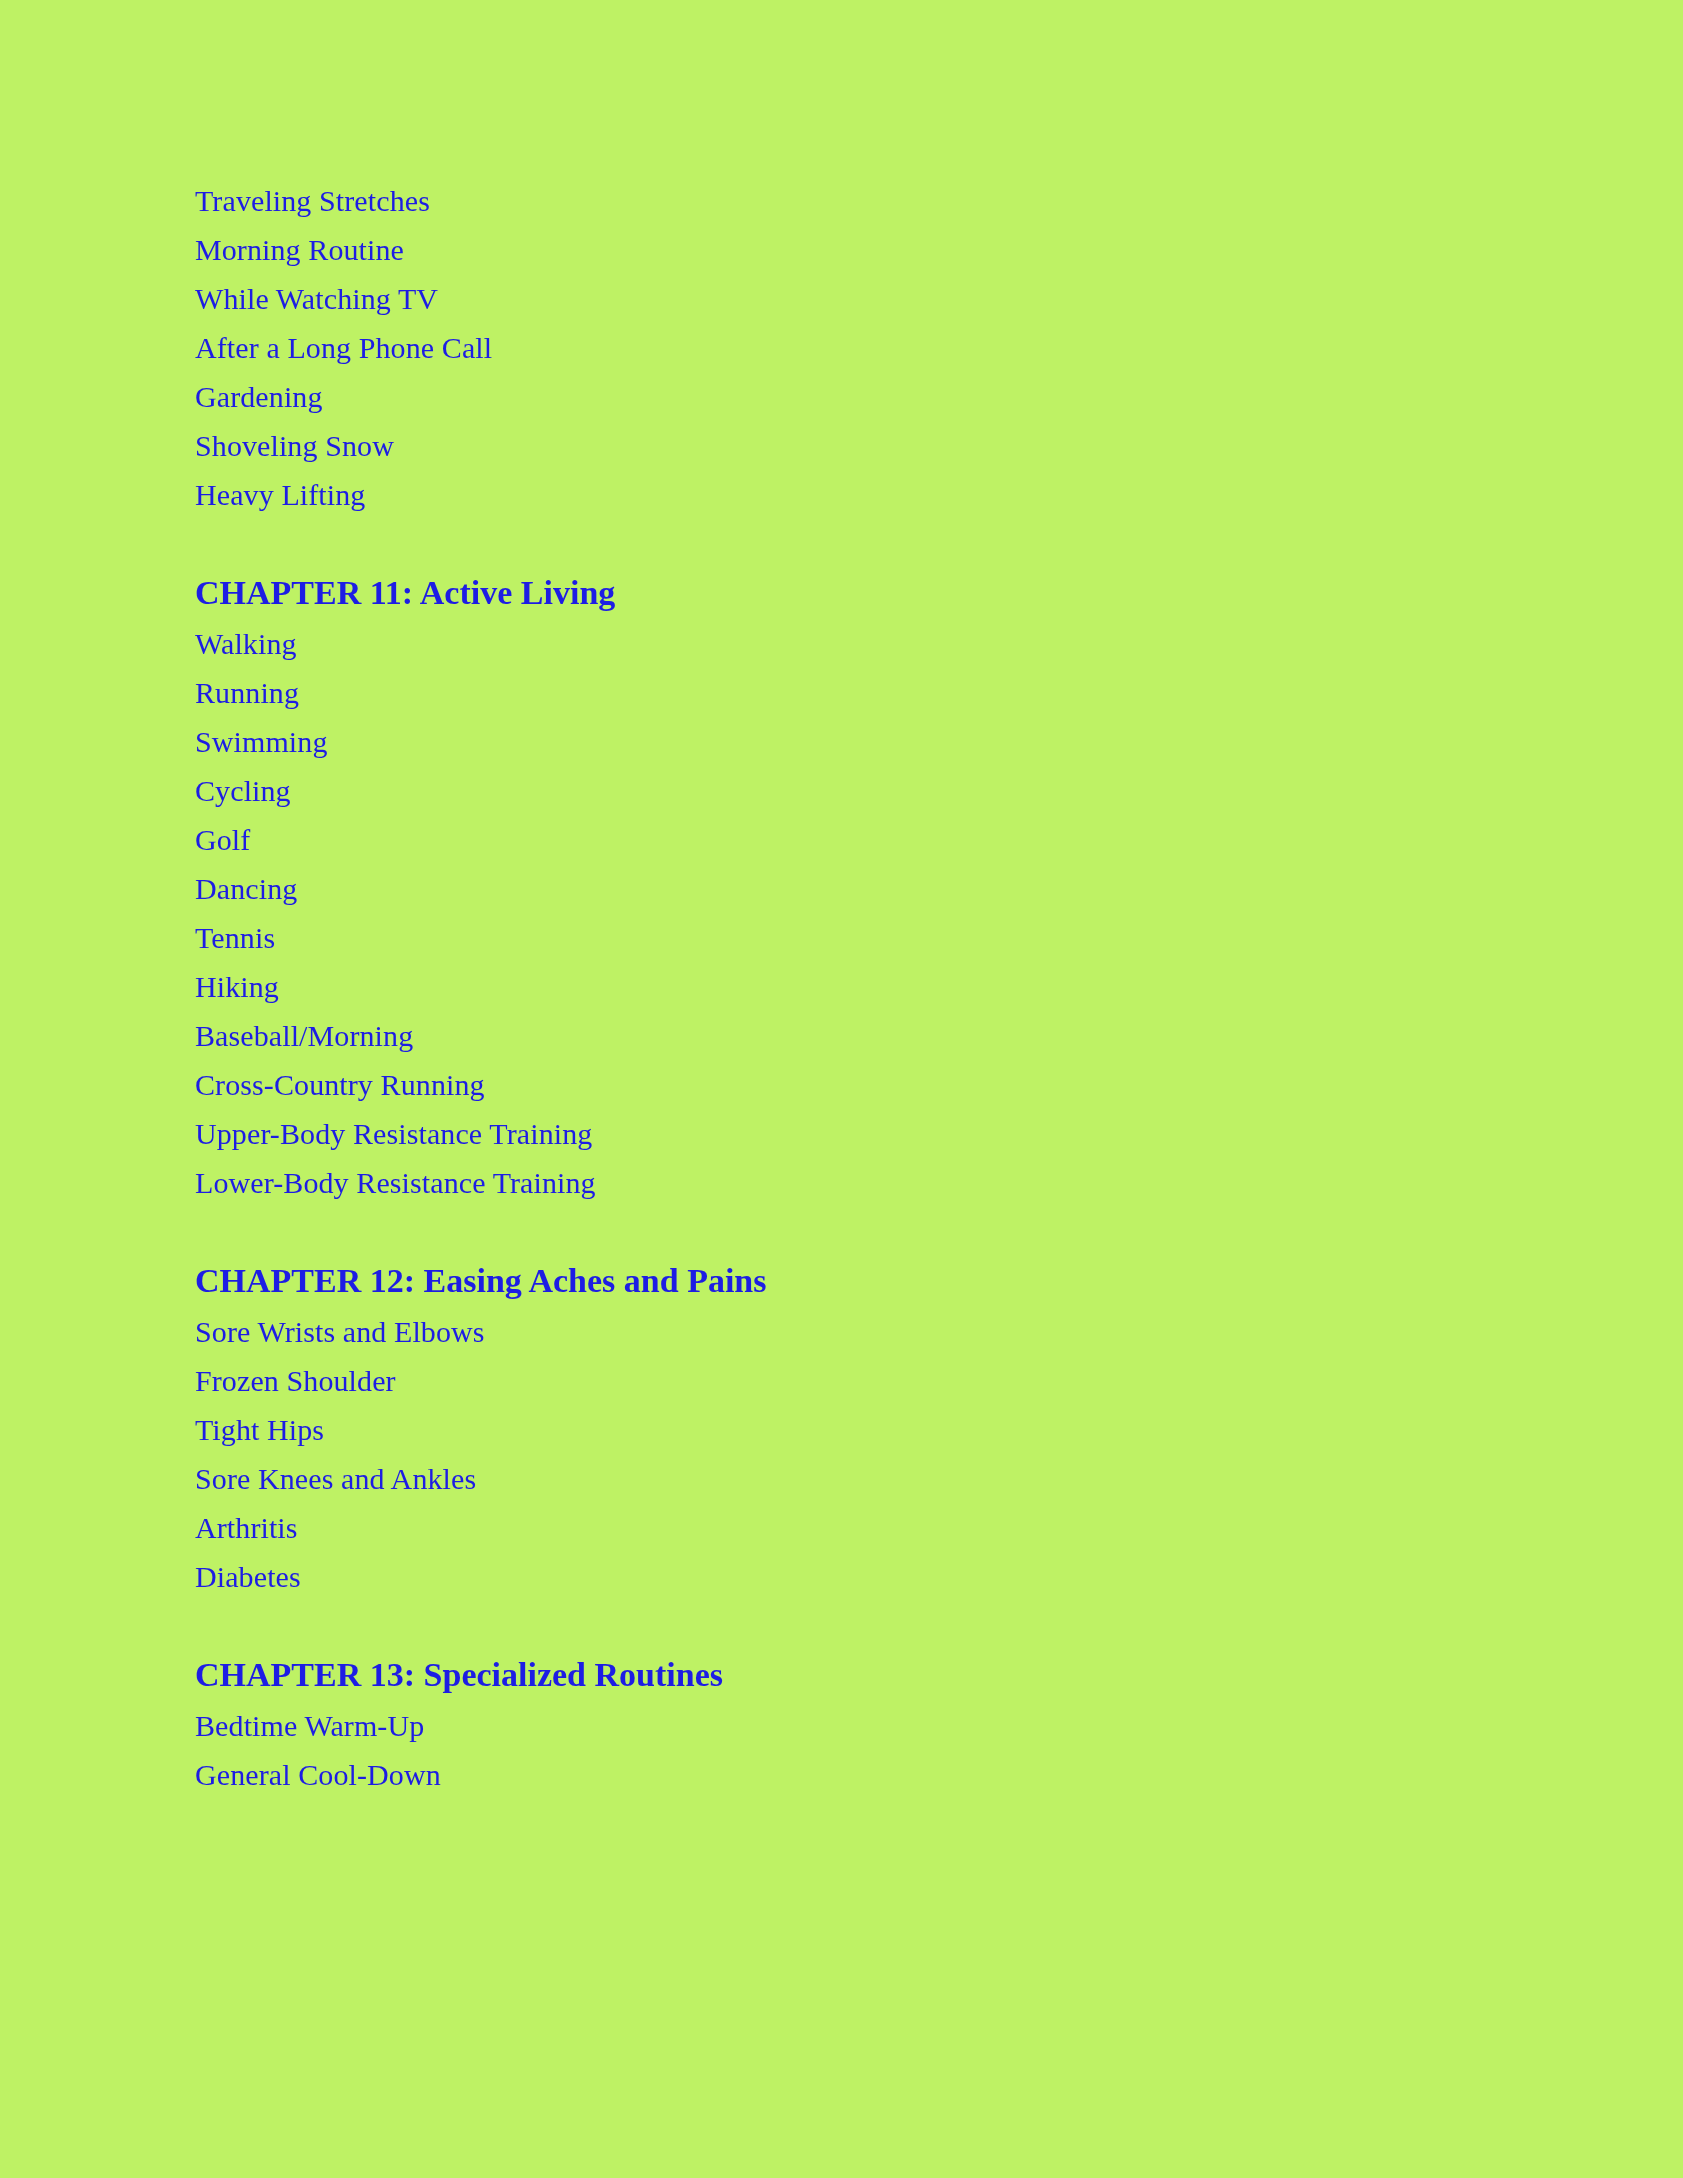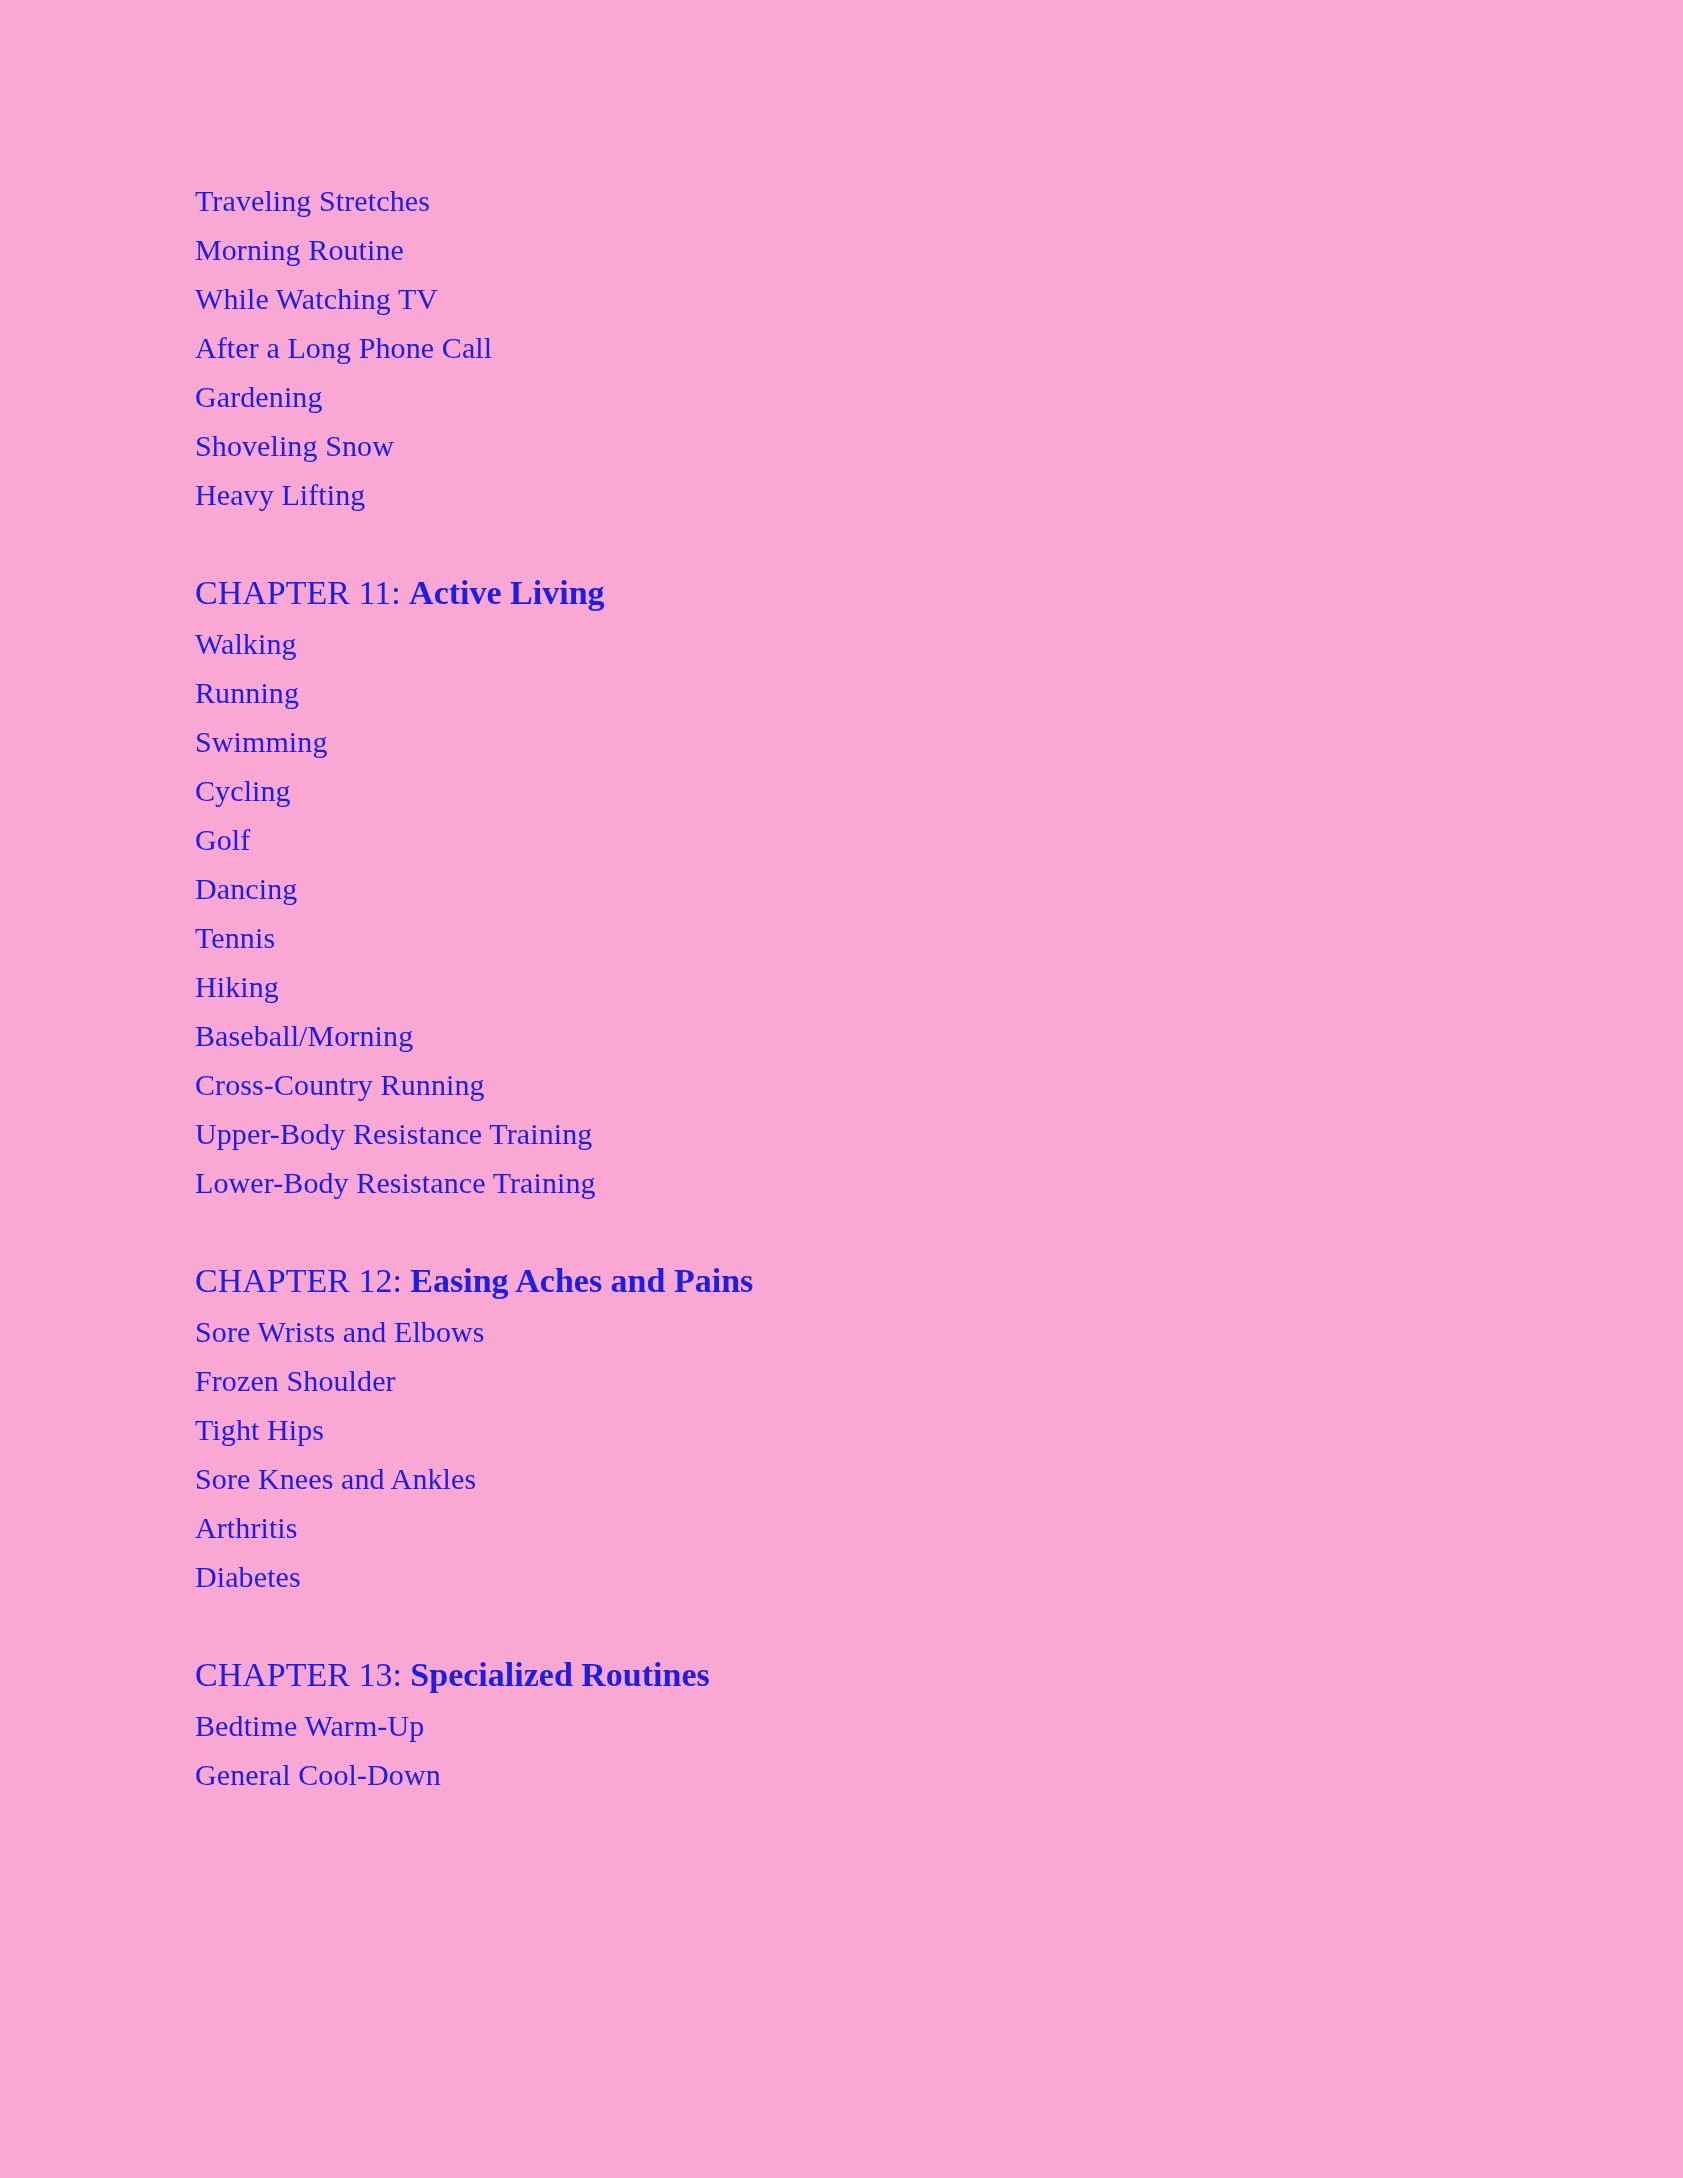--- a/index.html
+++ b/index.html
@@ -12,21 +12,21 @@
     height: 2178px;
     font-family: "Liberation Serif", "DejaVu Serif", serif;
     -webkit-font-smoothing: antialiased;
     overflow: hidden;
   }
 
   .page {
     position: relative;
     width: 1683px;
     height: 2178px;
-    background: #f9a8d4;
+    background: #bef264;
     box-sizing: border-box;
     padding: 176px 0 0 195px;
   }
 
   .toc {
     display: block;
     width: 1287px;
   }
 
   
@@ -43,21 +43,21 @@
   .chapter {
     display: block;
     font-size: 34px;
     line-height: 49px;
     color: #1d1de4;
     white-space: pre;
     margin-top: 49px;
     margin-bottom: 2px;
   }
   .chapter .ch-label {
-    font-weight: 400;
+    font-weight: 700;
   }
   .chapter .ch-title {
     font-weight: 700;
   }
 </style>
 </head>
 <body>
 
 <div class="page">
   <div class="toc">

